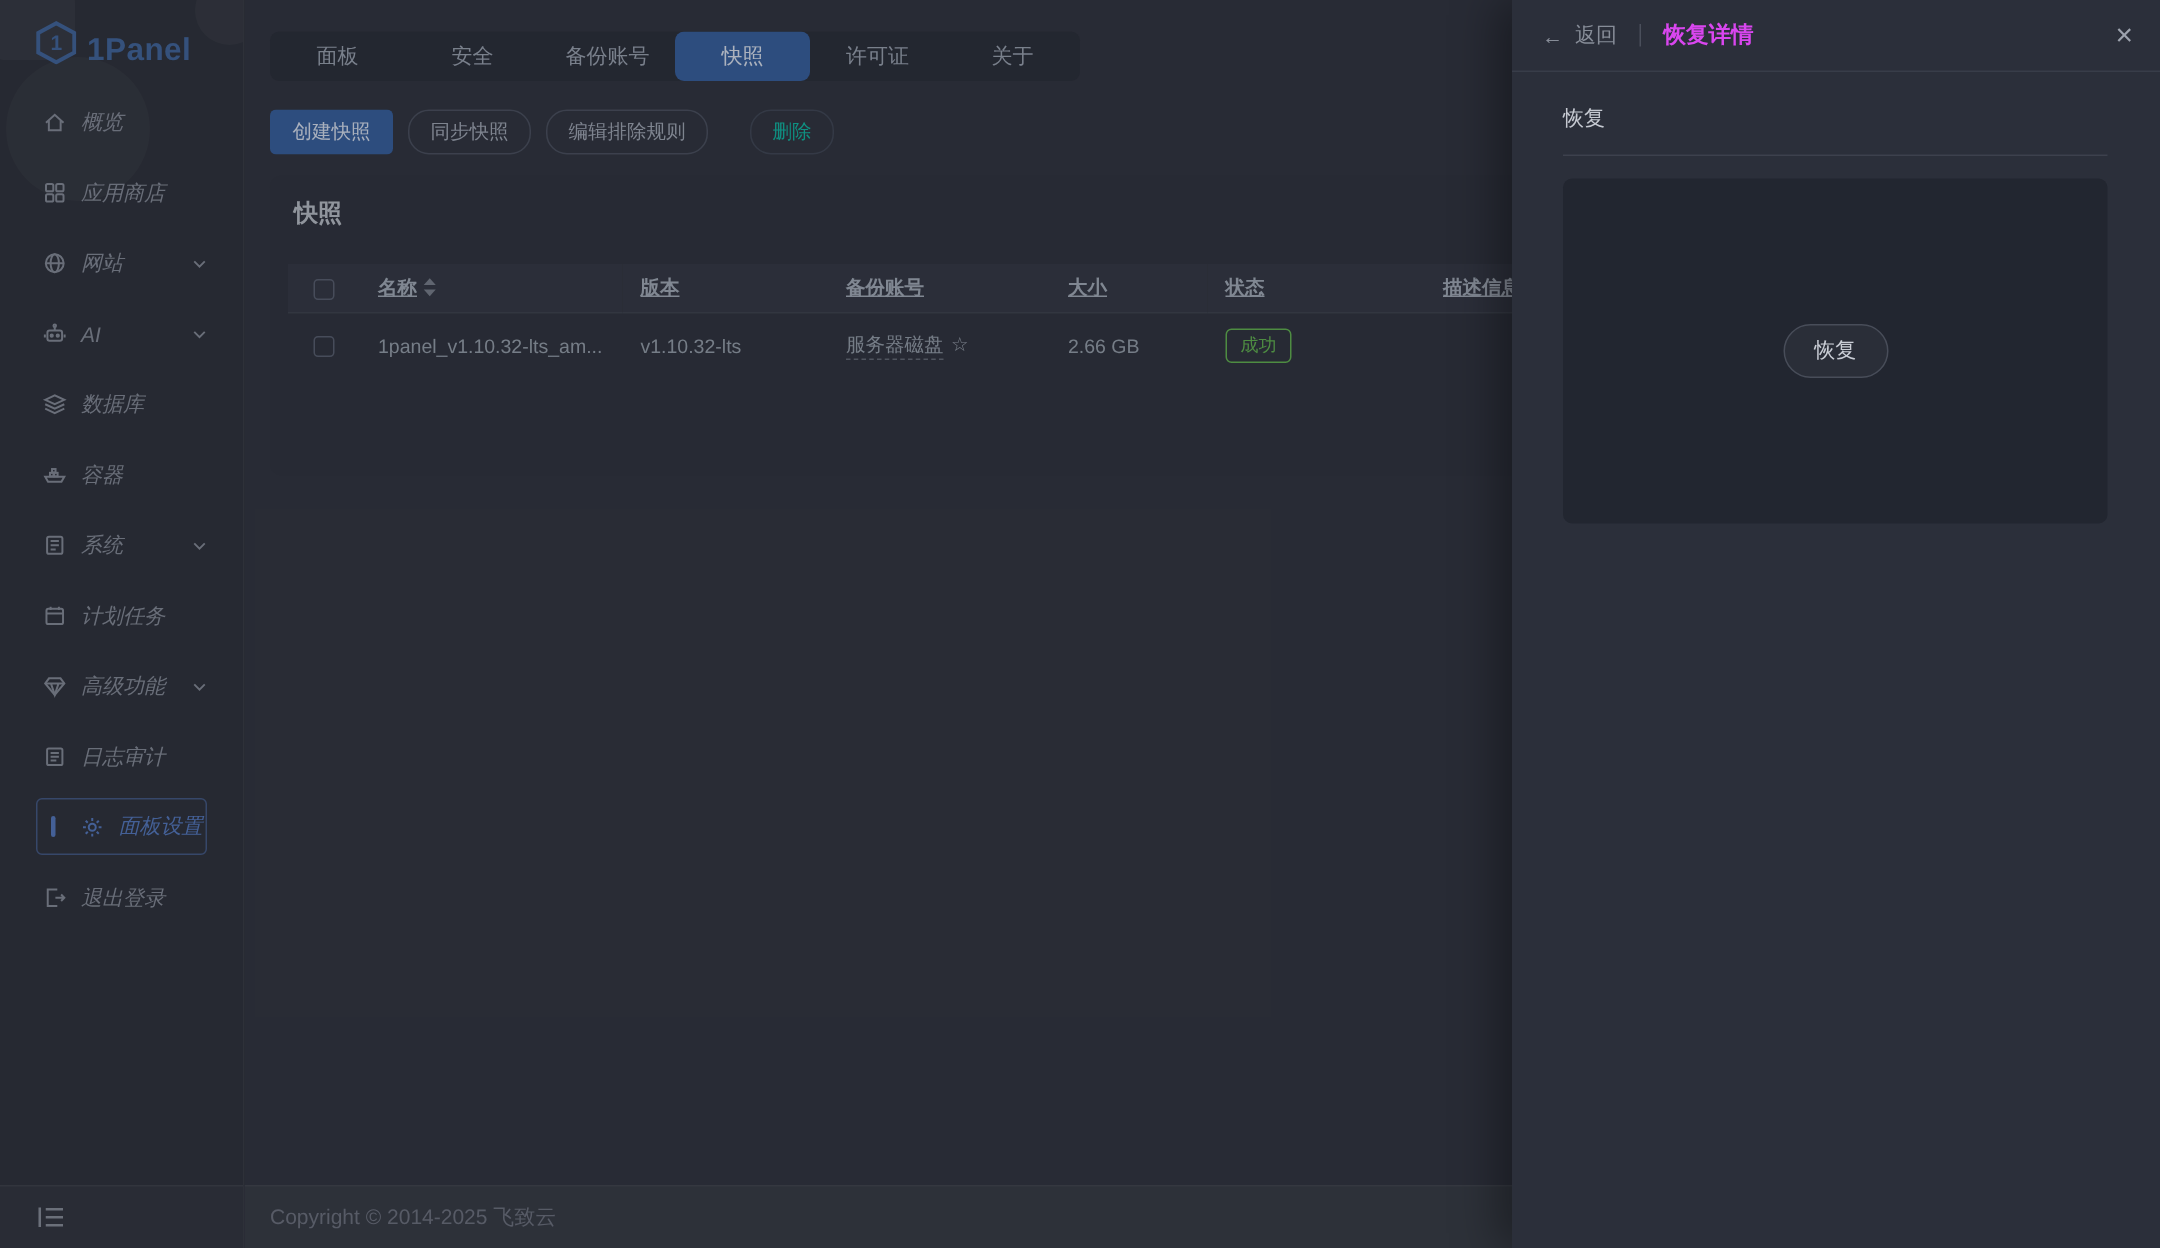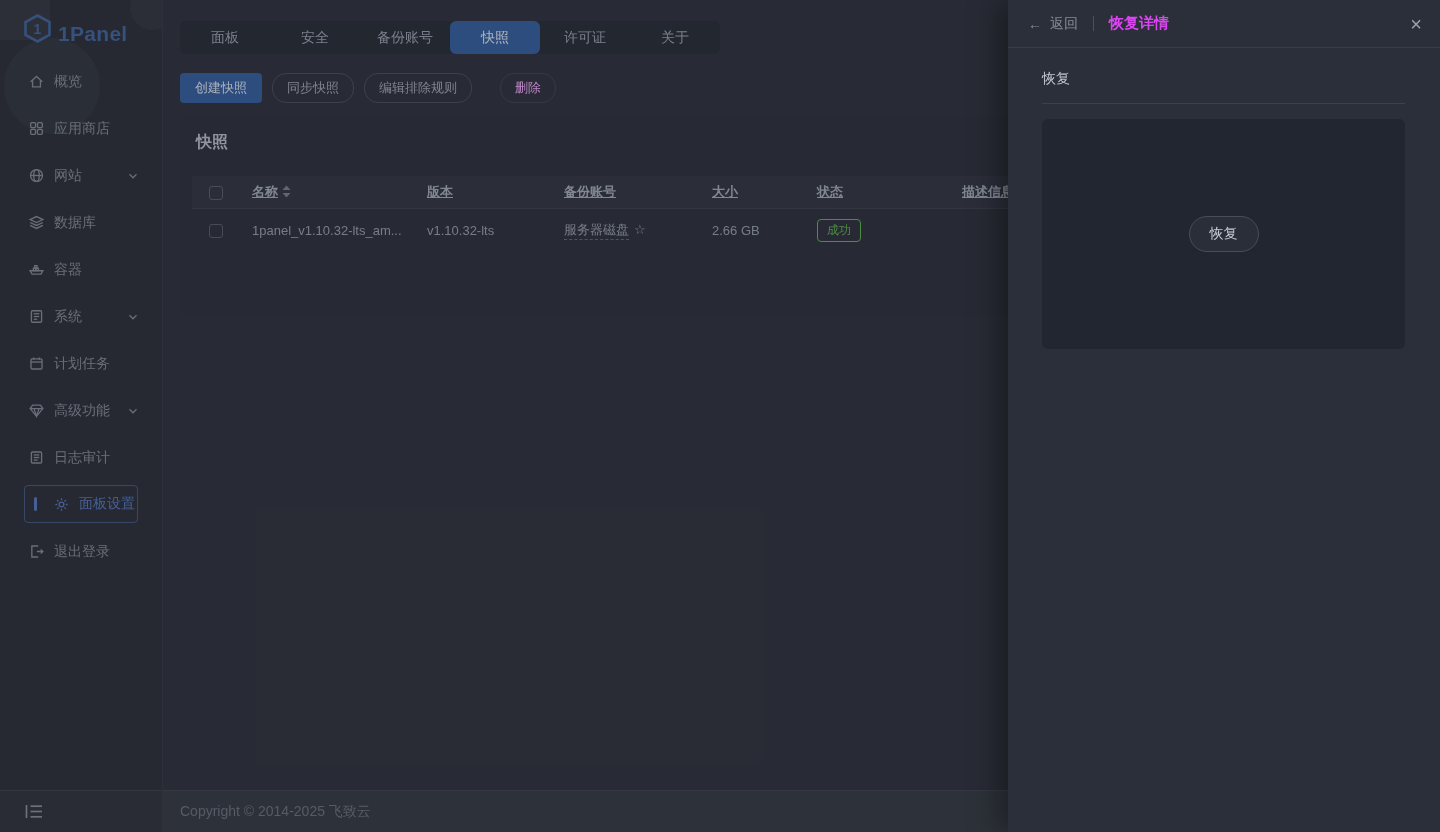--- a/index.html
+++ b/index.html
@@ -12,21 +12,21 @@
   .blob-a { position:absolute; left:-10px; top:-12px; width:60px; height:52px;
     border-radius:14px; background:rgba(255,255,255,0.045); }
   .blob-b { position:absolute; left:4px; top:38px; width:96px; height:96px;
     border-radius:50%; background:rgba(255,255,255,0.03); }
   .blob-c { position:absolute; left:130px; top:-16px; width:46px; height:46px;
     border-radius:50%; background:rgba(255,255,255,0.04); }
   .logo { position:relative; height:56px; display:flex; align-items:center; gap:7px;
     padding-left:24px; color:#44689f; }
   .logo-mark { width:27px; height:29px; }
   .logo-word { font-size:21px; font-weight:800; letter-spacing:.3px;margin-top:11px; }
-  .menu { position:relative; padding-top:2px; }
+  .menu { position:relative; padding-top:2px;font-style:italic; }
   .menu-item { height:47px; display:flex; align-items:center; gap:9px; padding-left:28px;
     color:#878d9b; font-size:14px; cursor:pointer; }
   .menu-item .mi-icon { width:17px; height:17px; flex:0 0 17px; display:flex; align-items:center; }
   .menu-item svg { stroke:currentColor; fill:none; stroke-width:1.25; }
   .chev { margin-left:auto; margin-right:24px; width:10px; height:10px; }
   .menu-item.active { margin:0 24px; height:38px; padding-left:9px; border:1px solid rgba(88,124,194,0.55);
     border-radius:4px; color:#587cc2; margin-top:4px; margin-bottom:5px; }
   .active-bar { width:3px; height:14px; background:#587cc2; border-radius:2px; margin-right:7px; }
   .sidebar-foot { position:absolute; left:0; right:0; bottom:0; height:42px;
     border-top:1px solid rgba(255,255,255,0.06); display:flex; align-items:center; padding-left:25px;
@@ -37,21 +37,21 @@
   .tabstrip { position:absolute; left:17px; top:21px; width:540px; height:33px; display:flex;
     background:#2e323e; border-radius:6px; overflow:hidden; }
   .tab { width:90px; display:flex; align-items:center; justify-content:center;
     font-size:14px; color:#9ba4b3; cursor:pointer; }
   .tab.active { background:#3a63a2; color:#dde5f3; border-radius:6px; }
   .toolbar { position:absolute; left:17px; top:73px; display:flex; gap:10px; }
   .btn { height:30px; display:inline-flex; align-items:center; padding:0 14px; font-size:13px;
     border-radius:4px; cursor:pointer; border:1px solid transparent; }
   .btn.primary { background:#3a63a2; color:#d9e2f2; }
   .btn.ghost { background:transparent; border-color:#4d5363; color:#a2a9b8;border-radius:14px; }
-  .btn.disabled { border-color:#434a5a; color:#f0abfc; margin-left:18px; cursor:default; }
+  .btn.disabled { border-color:#434a5a; color:#14b8a6; margin-left:18px; cursor:default; }
 
   .card { position:absolute; left:17px; top:117px; width:1240px; height:200px;
     background:#333743; border-radius:8px; }
   .card-title { margin:15px 16px 0; font-size:16px; font-weight:700; color:#b9bfc9; }
   table { margin:23px 12px 0; width:1216px; border-collapse:collapse; table-layout:fixed; }
   th { height:32px; background:#383c49; color:#a5aebc; font-size:13px; font-weight:700;
     text-align:left; padding:0 0 0 12px;text-decoration:underline; }
   td { height:44px; color:#97a0ad; font-size:13px; padding:0 0 0 12px;
     border-top:1px solid #414653; }
   th.cb, td.cb { padding-left:17px; }
@@ -122,20 +122,37 @@
     </div>
     <div class="menu-item">
       <span class="mi-icon">
           <svg width="17" height="17" viewBox="0 0 16 16">
             <circle cx="8" cy="8" r="5.6"></circle>
             <ellipse cx="8" cy="8" rx="2.6" ry="5.6"></ellipse>
             <line x1="2.4" y1="8" x2="13.6" y2="8"></line>
           </svg>
         </span>
       <span>网站</span>
+      <svg class="chev" viewBox="0 0 10 10" fill="none" stroke="currentColor" stroke-width="1.4">
+          <path d="M1.5 3.2 L5 6.8 L8.5 3.2"></path>
+        </svg>
+    </div>
+    <div class="menu-item">
+      <span class="mi-icon">
+          <svg width="17" height="17" viewBox="0 0 16 16">
+            <rect x="3.4" y="6" width="9.2" height="6.4" rx="1.4"></rect>
+            <circle cx="6.1" cy="9.2" r="0.7"></circle>
+            <circle cx="9.9" cy="9.2" r="0.7"></circle>
+            <line x1="8" y1="3.6" x2="8" y2="6"></line>
+            <circle cx="8" cy="3" r="0.8"></circle>
+            <line x1="1.8" y1="8.4" x2="1.8" y2="10.4"></line>
+            <line x1="14.2" y1="8.4" x2="14.2" y2="10.4"></line>
+          </svg>
+        </span>
+      <span>AI</span>
       <svg class="chev" viewBox="0 0 10 10" fill="none" stroke="currentColor" stroke-width="1.4">
           <path d="M1.5 3.2 L5 6.8 L8.5 3.2"></path>
         </svg>
     </div>
     <div class="menu-item">
       <span class="mi-icon">
           <svg width="17" height="17" viewBox="0 0 16 16">
             <path d="M2 5.2 L8 2.4 L14 5.2 L8 8 Z"></path>
             <path d="M2 8 L8 10.8 L14 8"></path>
             <path d="M2 10.8 L8 13.6 L14 10.8"></path>

